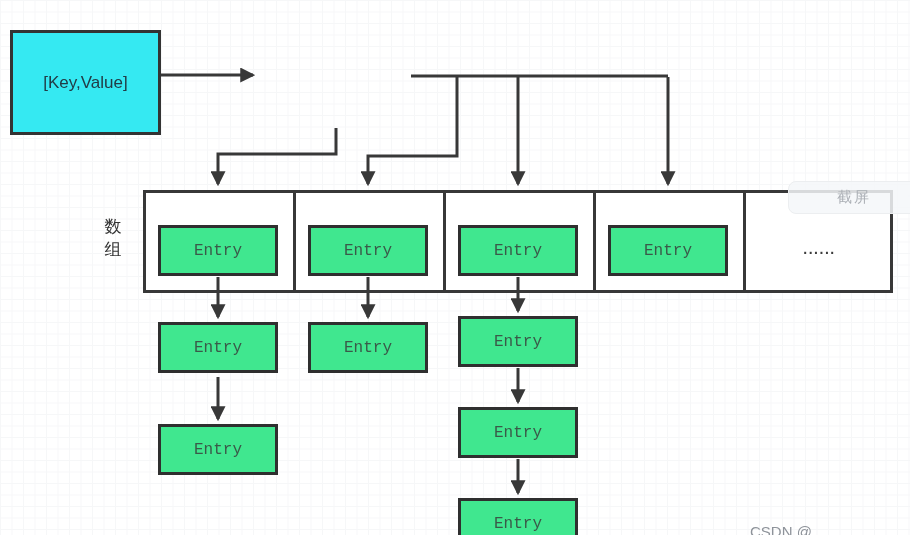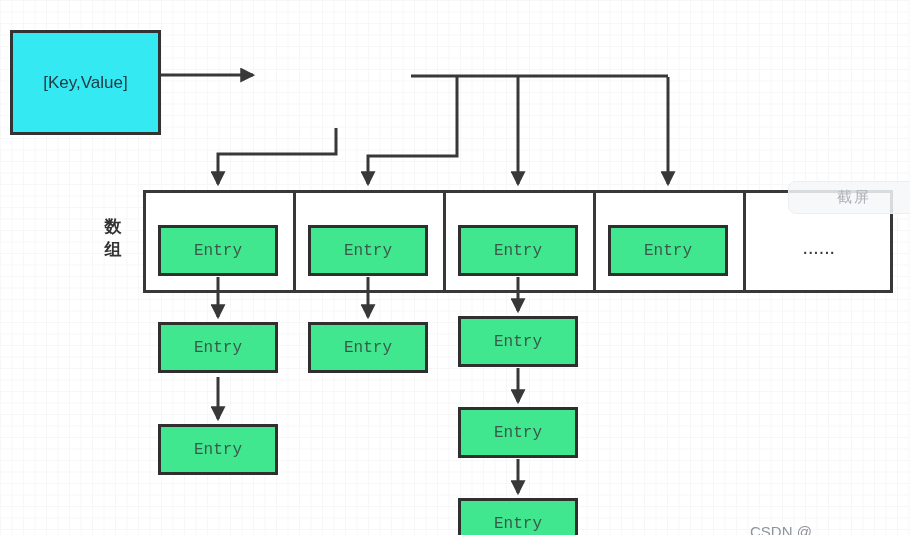--- a/index.html
+++ b/index.html
@@ -28,21 +28,21 @@
     width:120px;height:51px;background:#40e78f;border-color:#2f2f2f;
     font-size:16px;color:#3a5a49;font-family:Liberation Mono, monospace;
   }
   .ellipsis-cell{
     position:absolute;left:746px;top:229px;width:147px;height:40px;
     display:flex;align-items:center;justify-content:center;
     font-size:14px;font-weight:bold;letter-spacing:1.5px;color:#3c3c3c;
   }
   .array-label{
     position:absolute;left:101px;top:215px;width:24px;
-    font-size:17px;font-weight:700;line-height:23px;color:#333;
+    font-size:17px;font-weight:400;line-height:23px;color:#333;
     text-align:center;word-break:break-all;
   }
   .wires{position:absolute;left:0;top:0;pointer-events:none;}
   .screenshot-chip{
     position:absolute;left:788px;top:181px;width:130px;height:31px;
     background:rgba(245,247,249,0.85);border:1px solid #eceef0;border-radius:8px;
     display:flex;align-items:center;justify-content:center;
     font-size:15px;color:#abafb5;letter-spacing:2px;
   }
   .watermark{

